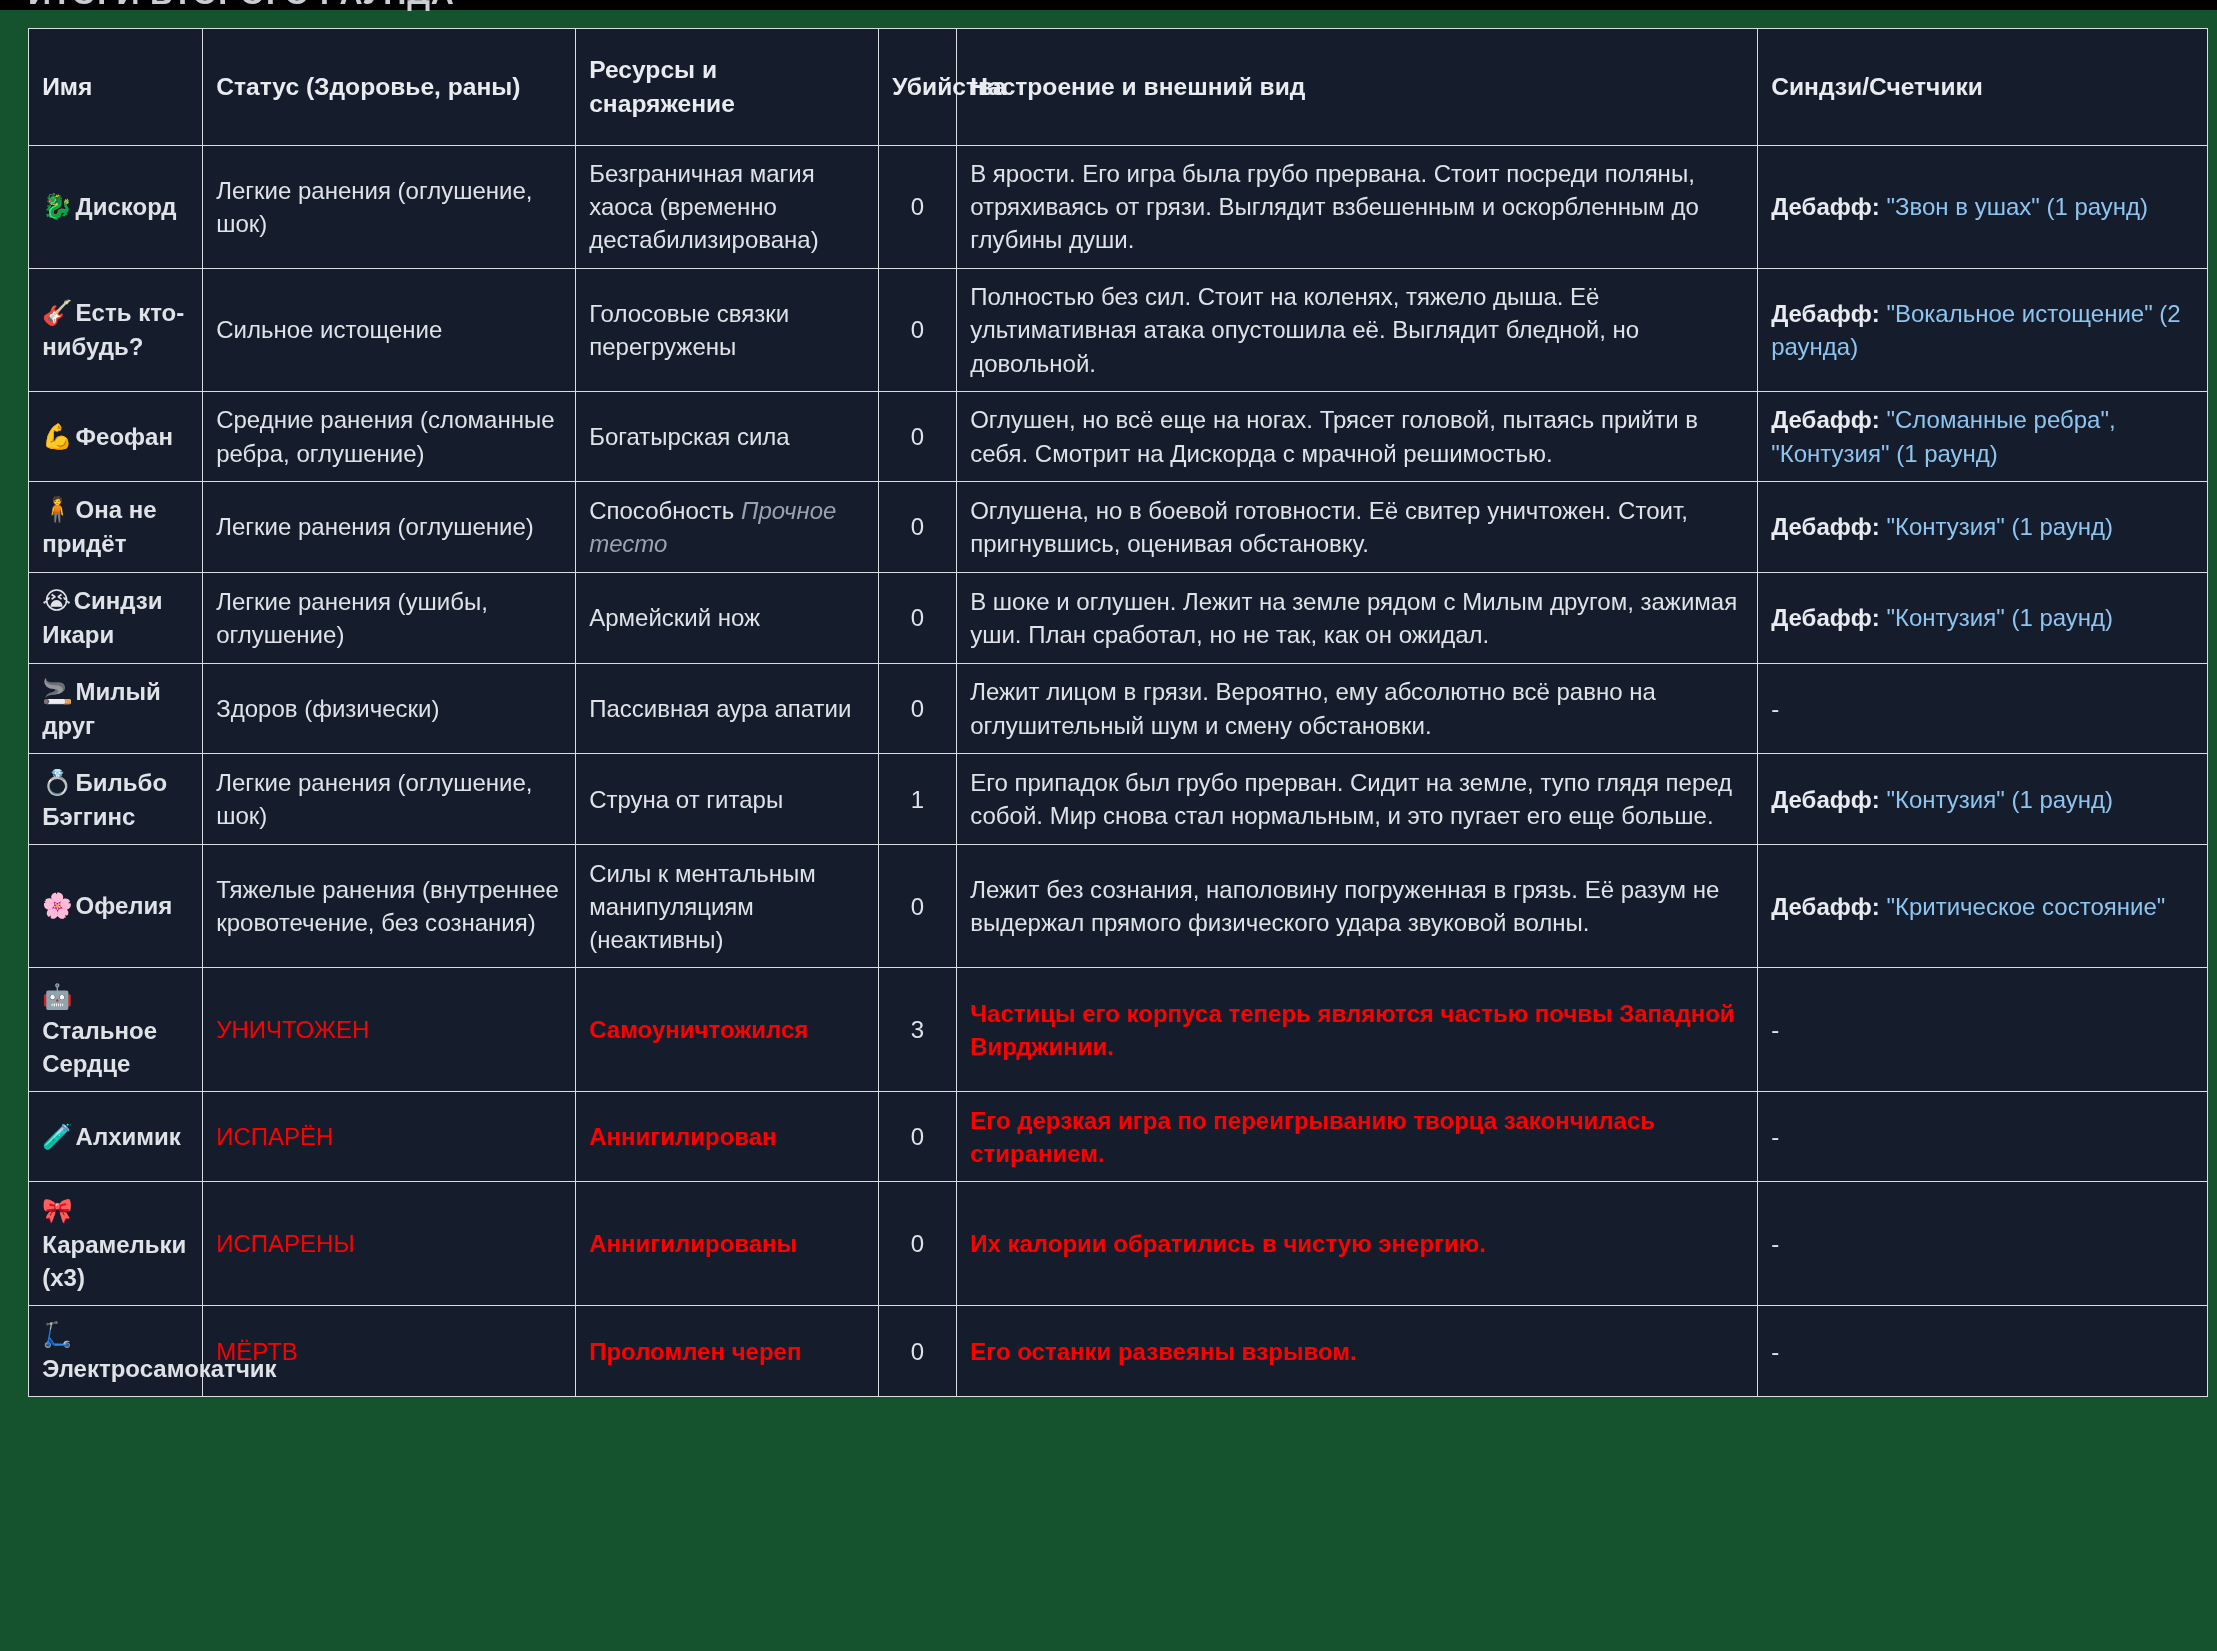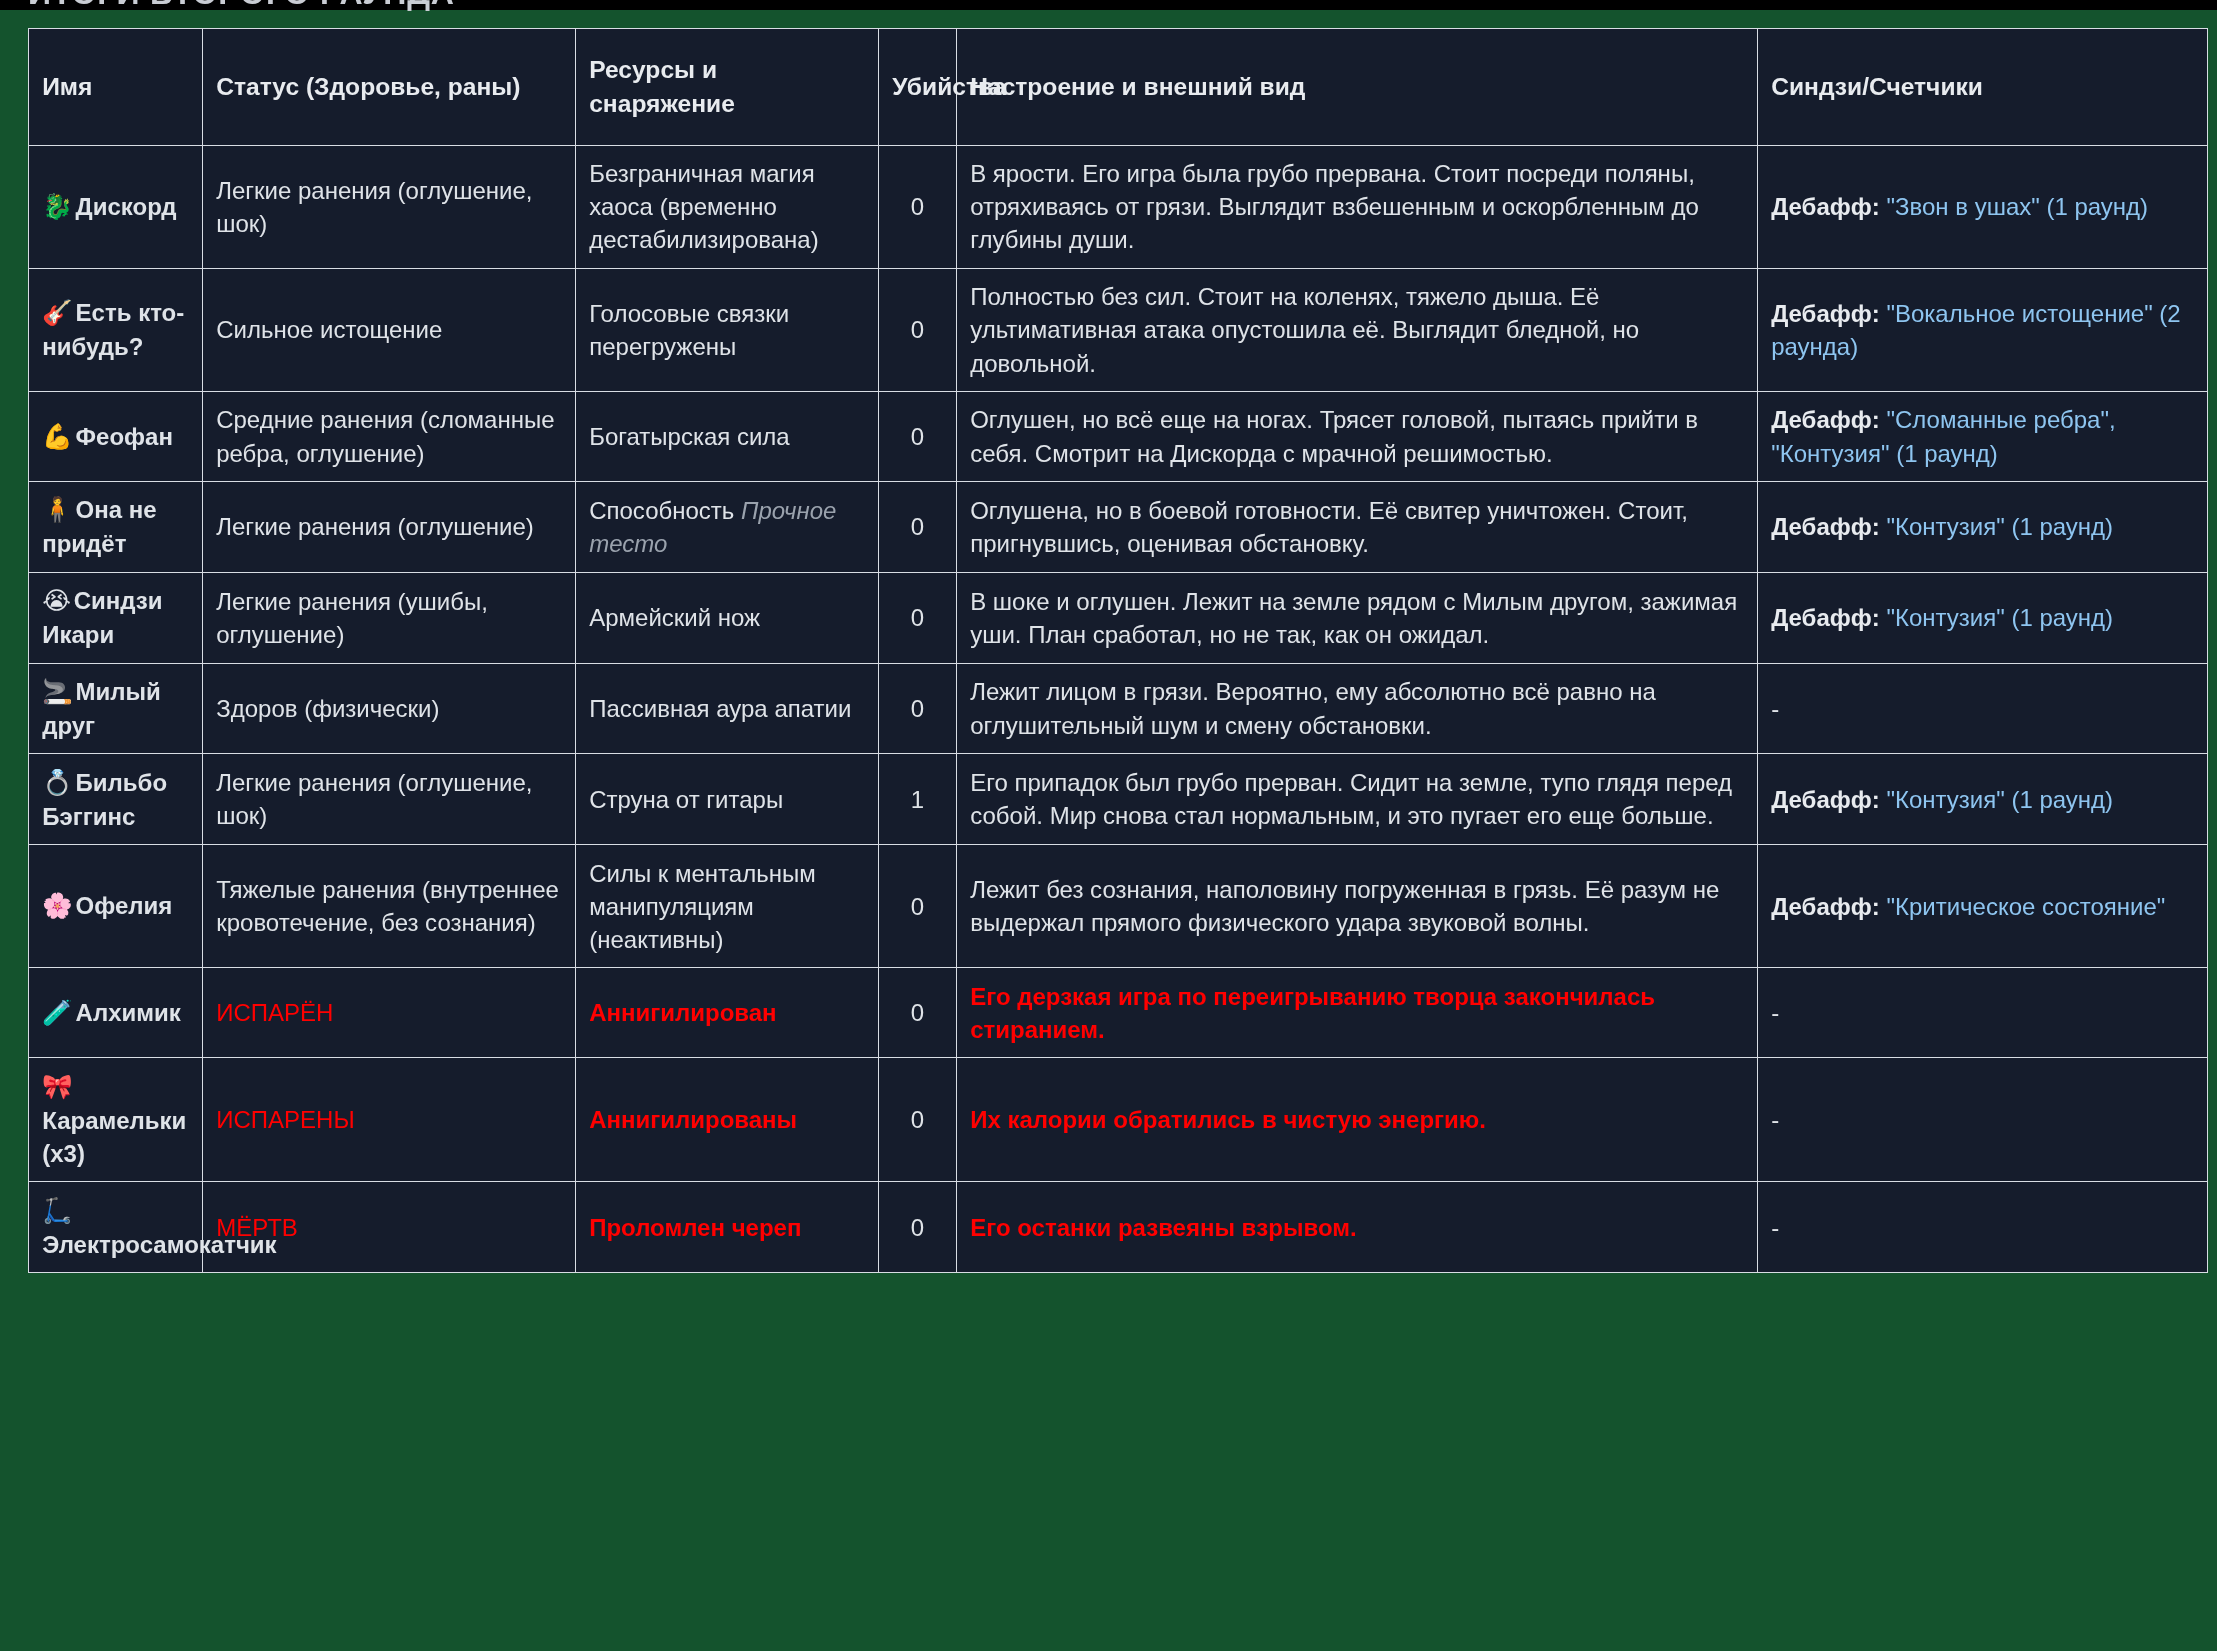--- a/index.html
+++ b/index.html
@@ -201,20 +201,28 @@
         </tr>
         <tr>
           <td class="name"><span class="emoji">🌸</span><span>Офелия</span></td>
           <td><span>Тяжелые ранения (внутреннее кровотечение, без сознания)</span></td>
           <td><span>Силы к ментальным манипуляциям (неактивны)</span></td>
           <td class="kills">0</td>
           <td class="mood"><span>Лежит без сознания, наполовину погруженная в грязь. Её разум не выдержал прямого физического удара звуковой волны.</span></td>
           <td class="fx"><span class="fx-label">Дебафф:</span> <span class="fx-value">"Критическое состояние"</span></td>
         </tr>
         <tr>
+          <td class="name"><span class="emoji">🤖</span><span>Стальное Сердце</span></td>
+          <td><span class="dead-status">УНИЧТОЖЕН</span></td>
+          <td><span class="dead-strong">Самоуничтожился</span></td>
+          <td class="kills">3</td>
+          <td class="mood"><span class="dead-strong">Частицы его корпуса теперь являются частью почвы Западной Вирджинии.</span></td>
+          <td class="fx"><span class="dash">-</span></td>
+        </tr>
+        <tr>
           <td class="name"><span class="emoji">🧪</span><span>Алхимик</span></td>
           <td><span class="dead-status">ИСПАРЁН</span></td>
           <td><span class="dead-strong">Аннигилирован</span></td>
           <td class="kills">0</td>
           <td class="mood"><span class="dead-strong">Его дерзкая игра по переигрыванию творца закончилась стиранием.</span></td>
           <td class="fx"><span class="dash">-</span></td>
         </tr>
         <tr>
           <td class="name"><span class="emoji">🎀</span><span>Карамельки (x3)</span></td>
           <td><span class="dead-status">ИСПАРЕНЫ</span></td>

